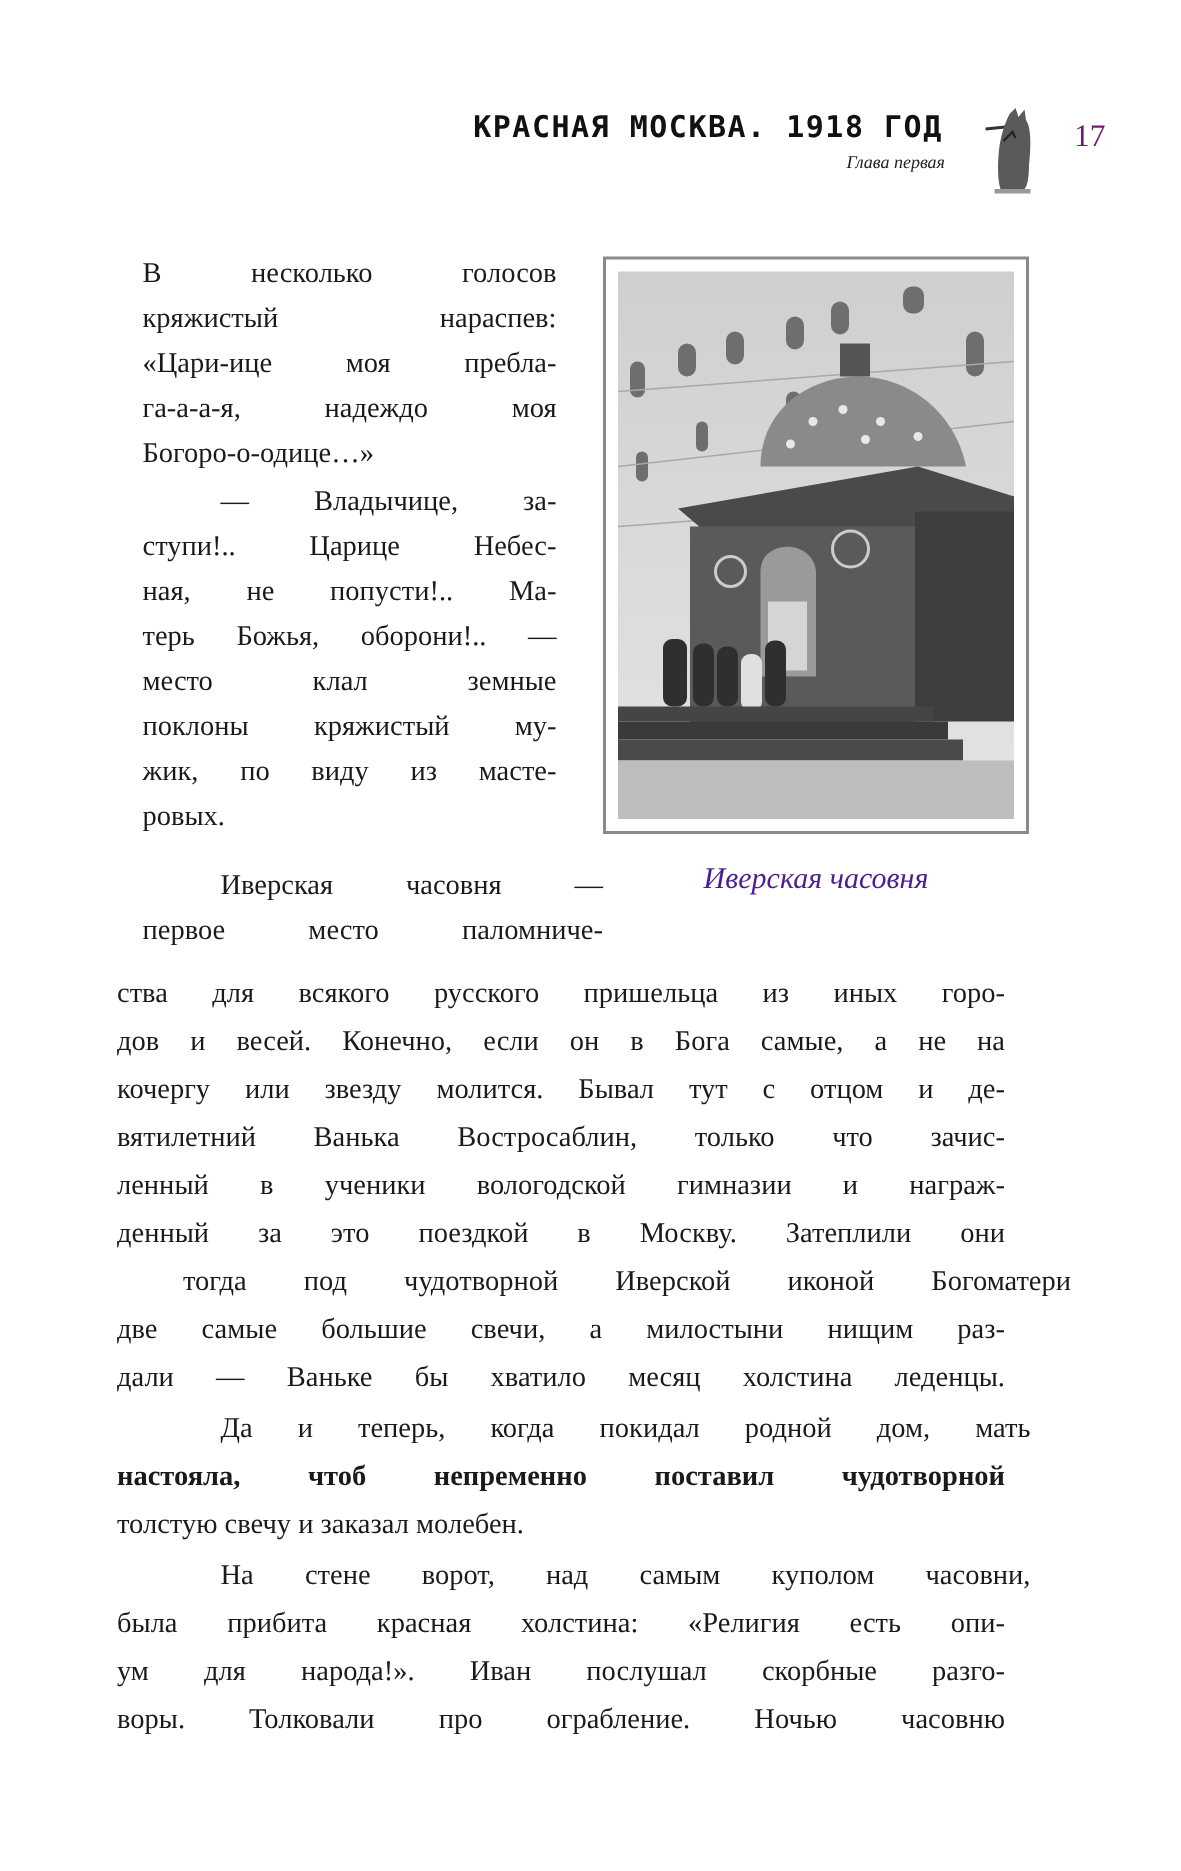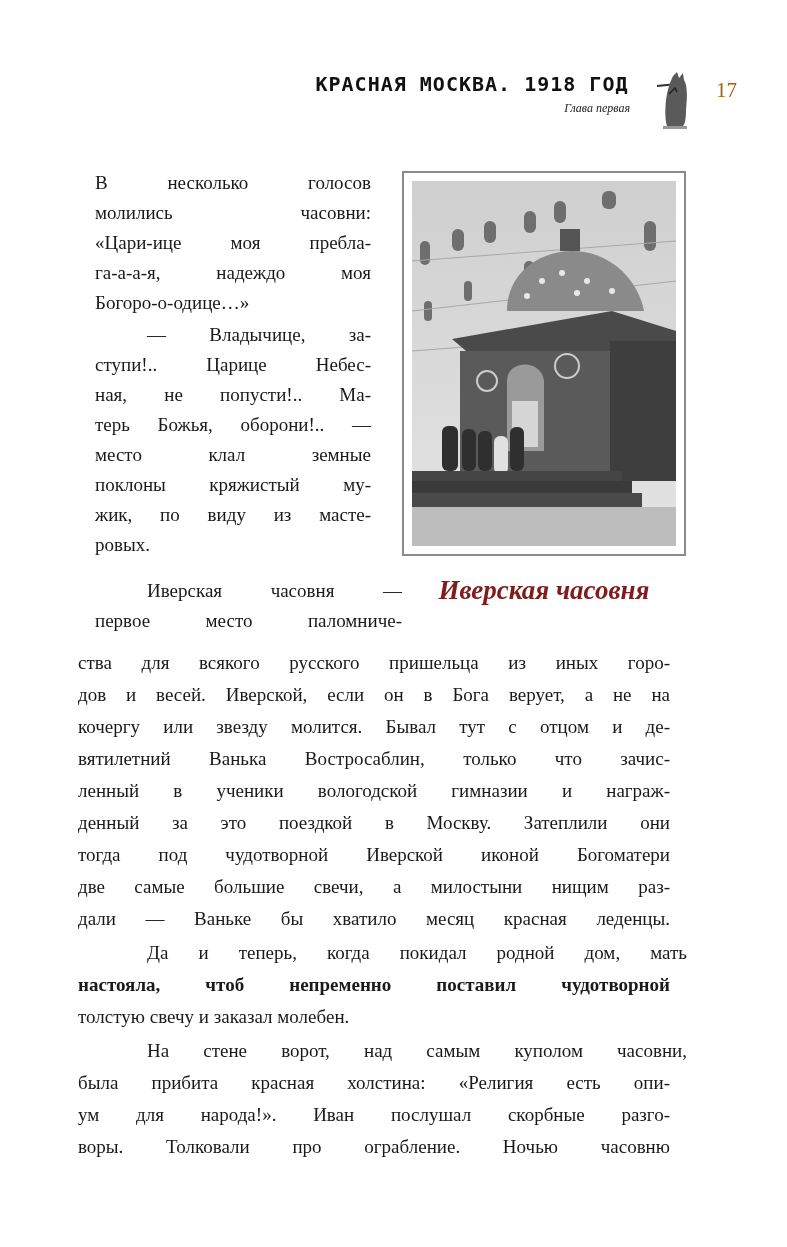--- a/index.html
+++ b/index.html
@@ -1,47 +1,47 @@
 <!DOCTYPE html>
 <html><head>
 <meta charset="utf-8">
 <style>
   html, body { margin:0; padding:0; background:#ffffff; }
   body { width:787px; height:1247px; position:relative; overflow:hidden; color:#1a1a1a; font-family:"Liberation Serif","DejaVu Serif",serif; }
   .running-title { position:absolute; left:312px; top:72px; width:320px; text-align:center; font-family:"DejaVu Sans Mono","Liberation Mono",monospace; font-weight:bold; font-size:20px; letter-spacing:1px; color:#111; text-transform:uppercase; }
   .chapter-title { position:absolute; left:400px; top:101px; width:230px; text-align:right; font-style:italic; font-size:12px; color:#222; }
   .emblem { position:absolute; left:655px; top:70px; width:36px; height:62px; }
-  .page-number { position:absolute; left:716px; top:78px; font-size:21px; color:#a16207; }
+  .page-number { position:absolute; left:716px; top:78px; font-size:21px; color:#701a75; }
   .line { position:absolute; font-size:19px; line-height:30px; white-space:nowrap; }
   .just { text-align:justify; text-align-last:justify; }
   .left { text-align:left; }
   .narrow { left:95px; width:276px; }
   .narrow2 { left:95px; width:307px; }
   .full { left:78px; width:592px; }
   .photo-frame { position:absolute; left:402px; top:171px; width:284px; height:385px; border:2px solid #8a8a8a; background:#fff; box-sizing:border-box; }
   .photo { position:absolute; left:8px; top:8px; width:264px; height:365px; background:#d8d8d8; overflow:hidden; }
-  .caption { position:absolute; left:402px; top:575px; width:284px; text-align:center; font-style:italic; font-size:27px; color:#7f1d1d;font-weight:bold; }
+  .caption { position:absolute; left:402px; top:575px; width:284px; text-align:center; font-style:italic; font-size:20px; color:#4c1d95; }
 </style>
 </head>
 <body>
 
 <div class="running-title">КРАСНАЯ МОСКВА. 1918 ГОД</div>
 <div class="chapter-title">Глава первая</div>
 <div class="emblem">
   <svg width="36" height="62" viewBox="0 0 36 62">
     <line x1="2" y1="16" x2="22" y2="14" stroke="#333" stroke-width="2"></line>
     <path d="M18 6 L22 2 L24 8 L28 3 L29 10 C33 16 32 30 31 40 C31 48 30 54 28 56 L12 56 C10 50 10 40 11 30 C12 22 14 14 18 6 Z" fill="#5a5a5a"></path>
     <path d="M14 24 L20 18 L22 22" stroke="#222" stroke-width="1.5" fill="none"></path>
     <rect x="8" y="56" width="24" height="3" fill="#999"></rect>
   </svg>
 </div>
 <div class="page-number">17</div>
 
 <div class="line just narrow" style="top:168px;">В несколько голосов</div>
-<div class="line just narrow" style="top:198px;">молились часовни:</div>
+<div class="line just narrow" style="top:198px;">кряжистый нараспев:</div>
 <div class="line just narrow" style="top:228px;">«Цари-ице моя пребла-</div>
 <div class="line just narrow" style="top:258px;">га-а-а-я, надеждо моя</div>
 <div class="line left narrow" style="top:288px;">Богоро-о-одице…»</div>
 <div class="line just" style="top:320px; left:147px; width:224px;">— Владычице, за-</div>
 <div class="line just narrow" style="top:350px;">ступи!.. Царице Небес-</div>
 <div class="line just narrow" style="top:380px;">ная, не попусти!.. Ма-</div>
 <div class="line just narrow" style="top:410px;">терь Божья, оборони!.. —</div>
 <div class="line just narrow" style="top:440px;">место клал земные</div>
 <div class="line just narrow" style="top:470px;">поклоны кряжистый му-</div>
 <div class="line just narrow" style="top:500px;">жик, по виду из масте-</div>
@@ -110,27 +110,27 @@
       <rect x="0" y="290" width="210" height="10" fill="#454545"></rect>
       <rect x="0" y="300" width="220" height="12" fill="#3a3a3a"></rect>
       <rect x="0" y="312" width="230" height="14" fill="#4a4a4a"></rect>
       <rect x="0" y="326" width="264" height="39" fill="#bdbdbd"></rect>
     </svg>
   </div>
 </div>
 <div class="caption">Иверская часовня</div>
 
 <div class="line just full" style="top:648px;">ства для всякого русского пришельца из иных горо-</div>
-<div class="line just full" style="top:680px;">дов и весей. Иверской, если он в Бога верует, а не на</div>
+<div class="line just full" style="top:680px;">дов и весей. Конечно, если он в Бога самые, а не на</div>
 <div class="line just full" style="top:712px;">кочергу или звезду молится. Бывал тут с отцом и де-</div>
 <div class="line just full" style="top:744px;">вятилетний Ванька Востросаблин, только что зачис-</div>
 <div class="line just full" style="top:776px;">ленный в ученики вологодской гимназии и награж-</div>
 <div class="line just full" style="top:808px;">денный за это поездкой в Москву. Затеплили они</div>
-<div class="line just full" style="top:840px;">тогда под чудотворной Иверской иконой Богоматери</div>
+<div class="line just full" style="top:840px;margin-left:44px;">тогда под чудотворной Иверской иконой Богоматери</div>
 <div class="line just full" style="top:872px;">две самые большие свечи, а милостыни нищим раз-</div>
-<div class="line just full" style="top:904px;">дали — Ваньке бы хватило месяц красная леденцы.</div>
+<div class="line just full" style="top:904px;">дали — Ваньке бы хватило месяц холстина леденцы.</div>
 <div class="line just" style="top:938px; left:147px; width:540px;">Да и теперь, когда покидал родной дом, мать</div>
 <div class="line just full" style="top:970px;font-weight:bold;">настояла, чтоб непременно поставил чудотворной</div>
 <div class="line left full" style="top:1002px;">толстую свечу и заказал молебен.</div>
 <div class="line just" style="top:1036px; left:147px; width:540px;">На стене ворот, над самым куполом часовни,</div>
 <div class="line just full" style="top:1068px;">была прибита красная холстина: «Религия есть опи-</div>
 <div class="line just full" style="top:1100px;">ум для народа!». Иван послушал скорбные разго-</div>
 <div class="line just full" style="top:1132px;">воры. Толковали про ограбление. Ночью часовню</div>
 
 </body></html>

